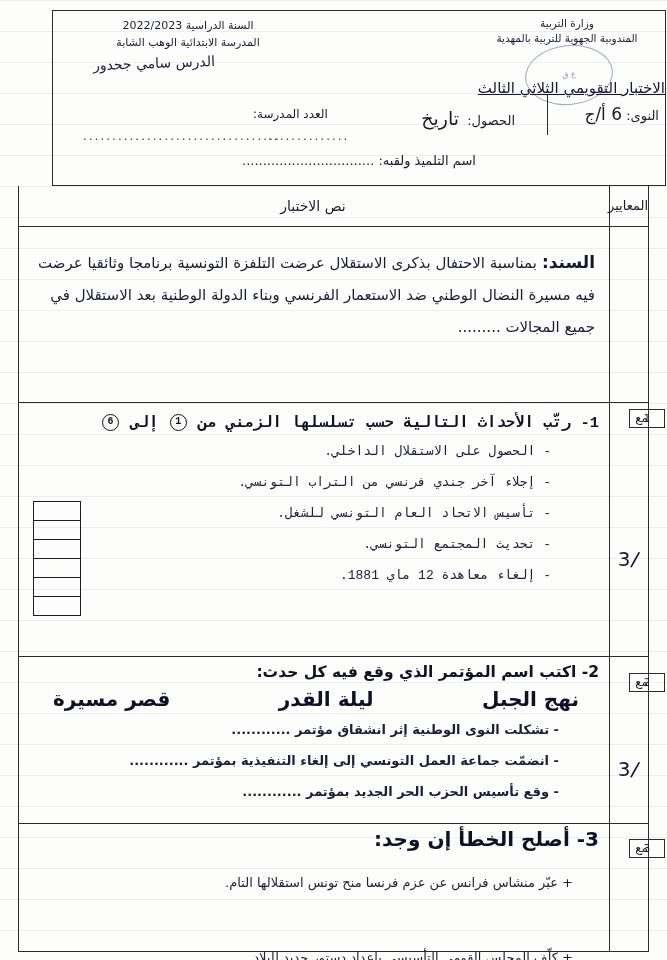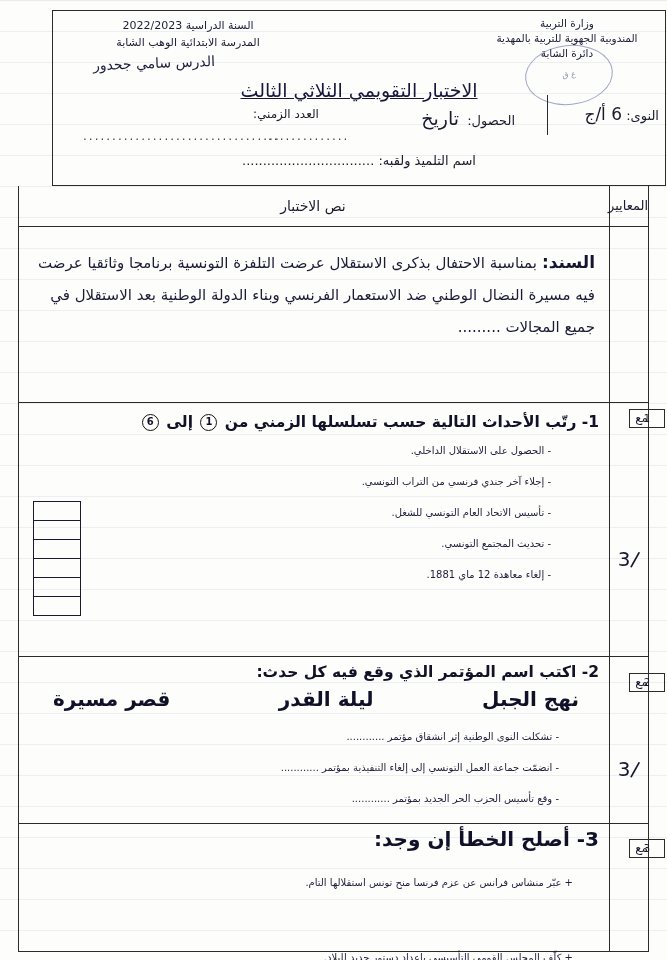--- a/index.html
+++ b/index.html
@@ -84,23 +84,23 @@
   .hdr-school-hand {
     position: absolute;
     left: 40px; top: 44px;
     font-size: 14px;
     color: #1b1b3c;
     transform: rotate(-2deg);
   }
   .hdr-title {
     position: absolute;
     left: 0; right: 0; top: 68px;
-    text-align: center;
-    direction: rtl;
-    font-size: 19px;
+    text-align: right;
+    direction: rtl;
+    font-size: 15px;
     color: #16163a;
     text-decoration: underline;
   }
   .hdr-subject {
     position: absolute;
     right: 150px; top: 96px;
     direction: rtl;
     font-size: 13px;
   }
   .hdr-subject .val {
@@ -217,21 +217,21 @@
     color: #1b1b38;
     text-align: right;
   }
 
   .q-title {
     font-size: 15.5px;
     font-weight: bold;
     color: #111128;
   }
   .q-item {
-    font-size: 10px;
+    font-size: 13px;
     line-height: 31px;
     color: #1d1d3c;
   }
   .big-answer {
     font-size: 20px;
     font-weight: bold;
     color: #101028;
     letter-spacing: 1px;
   }
 
@@ -306,34 +306,33 @@
     <div class="hdr-left hand">
       <div>السنة الدراسية 2022/2023</div>
       <div>المدرسة الابتدائية الوهب الشابة</div>
     </div>
 
     <div class="hdr-school-hand hand">الدرس سامي جحدور</div>
 
     <div class="hdr-right hand">
       <div>وزارة التربية</div>
       <div>المندوبية الجهوية للتربية بالمهدية</div>
-      <div>دائرة الشابة</div>
     </div>
 
     <div class="stamp">ع ق</div>
 
     <div class="hdr-title hand">الاختبار التقويمي الثلاثي الثالث</div>
 
     <div class="hdr-subject hand">
       <span>الحصول:</span>
       <span class="val">تاريخ</span>
     </div>
 
     <div class="hdr-mark hand">
-      <span>العدد الزمني:</span>
+      <span>العدد المدرسة:</span>
     </div>
 
     <div class="hdr-dots dotline">..................................</div>
     <div class="hdr-dots2 dotline">..............</div>
 
     <div class="hdr-pupil hand">اسم التلميذ ولقبه: ................................</div>
 
     <div class="hdr-class-box hand">
       <span>النوى:</span>
       <span class="val">6 أ/ج</span>
@@ -351,21 +350,21 @@
     <div class="row-line" style="top:470px;"></div>
     <div class="row-line" style="top:637px;"></div>
 
     <div class="content hand">
 
       <div class="blk" style="right:14px; left:18px; top:20px;">
         <span class="doc-label">السند:</span>
         <span class="doc-text">بمناسبة الاحتفال بذكرى الاستقلال عرضت التلفزة التونسية برنامجا وثائقيا عرضت فيه مسيرة النضال الوطني ضد الاستعمار الفرنسي وبناء الدولة الوطنية بعد الاستقلال في جميع المجالات .........</span>
       </div>
 
-      <div class="blk" style="right:10px; left:14px; top:186px;">
+      <div class="blk" style="right:10px; left:14px; top:186px;font-family:Liberation Mono, monospace;">
         <div class="q-title">
           <span>1</span><span>- </span>
           <span>رتّب الأحداث التالية حسب تسلسلها الزمني من</span>
           <span class="circled">1</span>
           <span>إلى</span>
           <span class="circled">6</span>
         </div>
         <div style="margin-top:4px; padding-right:48px;">
           <div class="q-item">- <span>الحصول على الاستقلال الداخلي.</span></div>
           <div class="q-item">- <span>إجلاء آخر جندي فرنسي من التراب التونسي.</span></div>
@@ -387,21 +386,21 @@
       <div class="blk" style="right:10px; left:14px; top:436px;">
         <div class="q-title">
           <span>2</span><span>- </span>
           <span>اكتب اسم المؤتمر الذي وقع فيه كل حدث:</span>
         </div>
         <div class="big-answer" style="margin-top:6px; display:flex; justify-content:space-between; padding:0 20px;">
           <span>نهج الجبل</span>
           <span>ليلة القدر</span>
           <span>قصر مسيرة</span>
         </div>
-        <div style="margin-top:10px; padding-right:40px;">
+        <div style="margin-top:3px; padding-right:40px;font-weight:bold;">
           <div class="q-item">- <span>تشكلت النوى الوطنية إثر انشقاق مؤتمر ............</span></div>
           <div class="q-item">- <span>انضمّت جماعة العمل التونسي إلى إلغاء التنفيذية بمؤتمر ............</span></div>
           <div class="q-item">- <span>وقع تأسيس الحزب الحر الجديد بمؤتمر ............</span></div>
         </div>
       </div>
 
       <div class="blk" style="right:10px; left:14px; top:600px;">
         <div class="big-answer">
           <span>3</span><span>- </span>
           <span>أصلح الخطأ إن وجد:</span>

